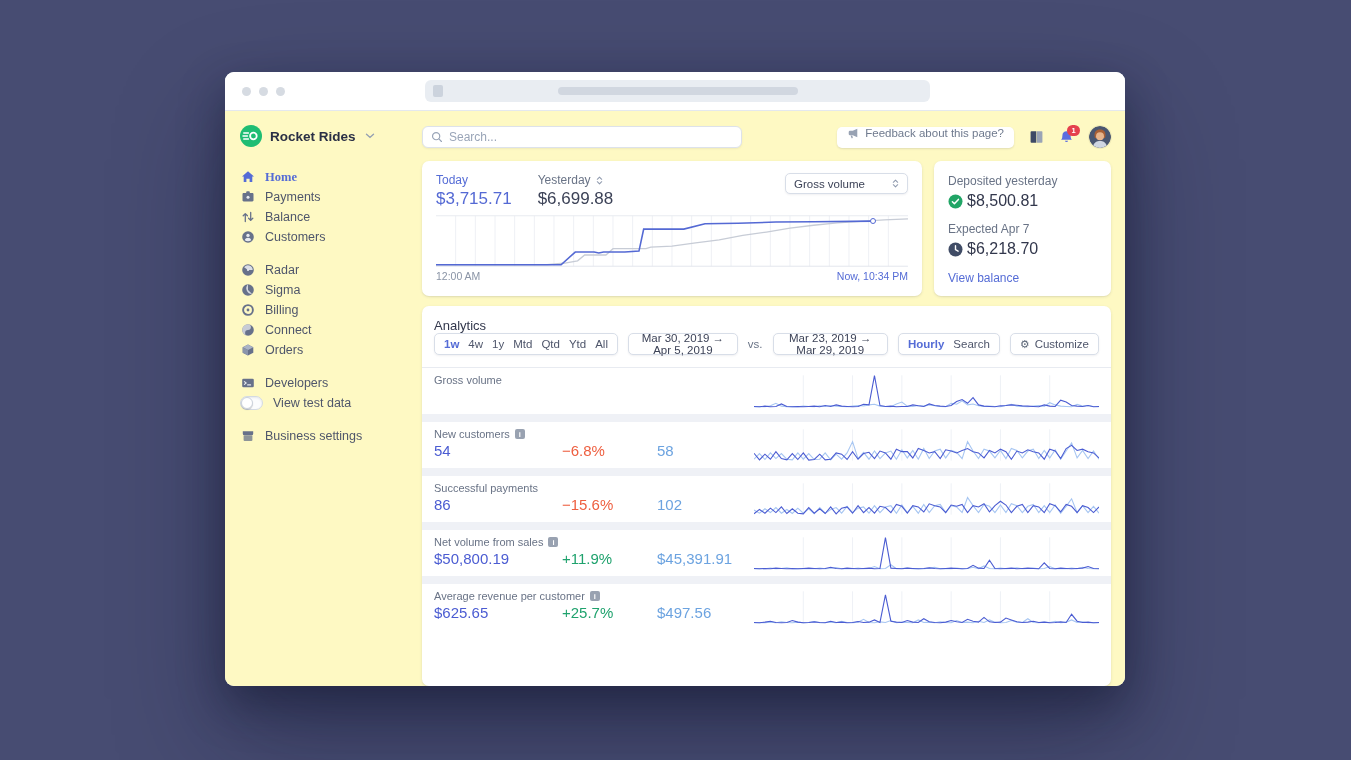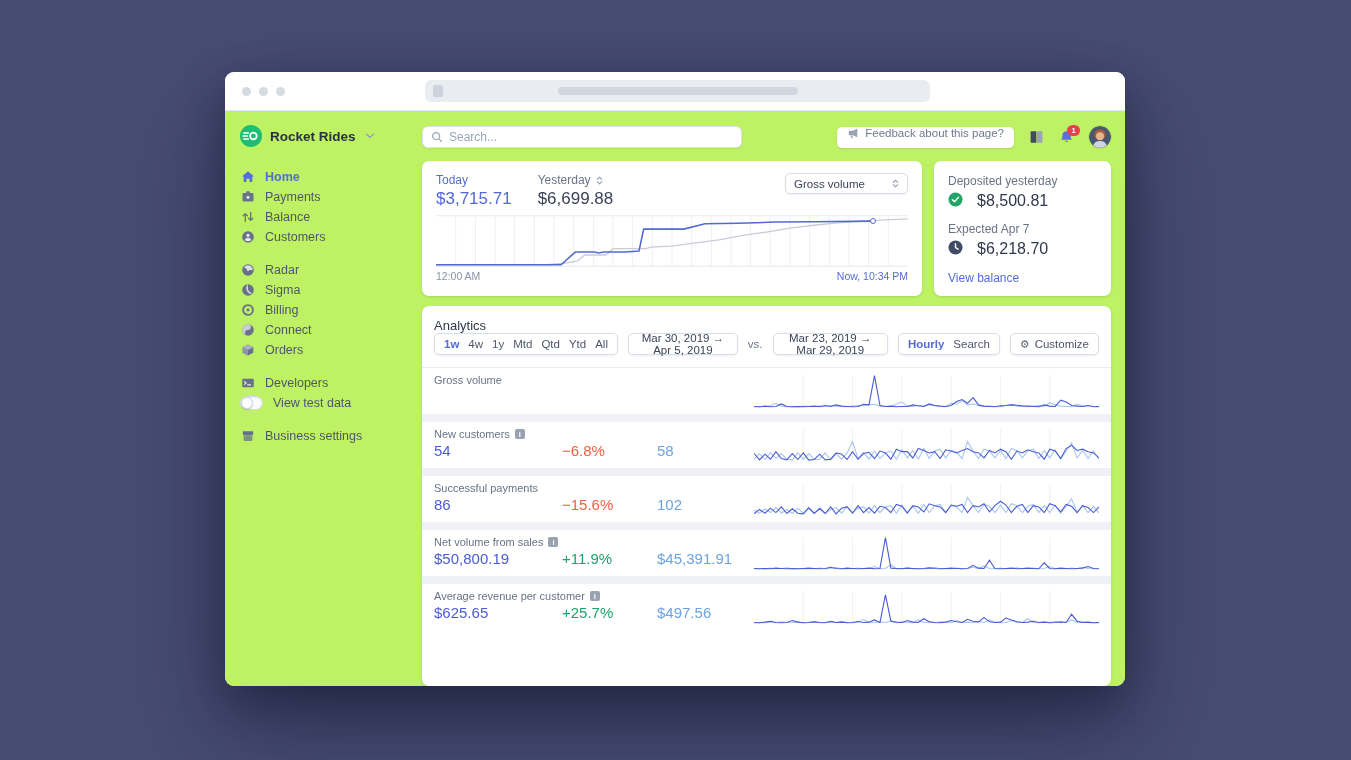--- a/index.html
+++ b/index.html
@@ -8,32 +8,32 @@
   .window{position:absolute;left:225px;top:72px;width:900px;height:614px;border-radius:9px;background:#e7eaef;
           box-shadow:0 18px 45px rgba(14,17,42,.45),0 50px 110px rgba(14,17,42,.35);}
   
   .chrome{position:relative;height:38px;background:#fff;border-radius:9px 9px 0 0;border-bottom:1px solid #e4e8ee;}
   .dots{position:absolute;left:17px;top:15px;display:flex;gap:8px;}
   .dot{width:9px;height:9px;border-radius:50%;background:#d6dbe2;display:block;}
   .urlbar{position:absolute;left:200px;top:8px;width:505px;height:22px;background:#e9edf2;border-radius:6px;}
   .favicon-ph{position:absolute;left:8px;top:5px;width:10px;height:12px;border-radius:2px;background:#ccd3dd;}
   .url-ph{position:absolute;left:50%;top:7px;transform:translateX(-50%);width:240px;height:8px;border-radius:4px;background:#d1d7e0;}
   
-  .app{position:absolute;top:39px;left:0;right:0;bottom:0;border-radius:0 0 9px 9px;overflow:hidden;background:#bef264;}
+  .app{position:absolute;top:39px;left:0;right:0;bottom:0;border-radius:0 0 9px 9px;overflow:hidden;background:#fef9c3;}
   
   .sidebar{position:absolute;left:0;top:0;bottom:0;width:196px;padding:14px 0 0 15px;box-sizing:border-box;}
   .brand{display:flex;align-items:center;gap:8px;cursor:pointer;}
   .brand .logo{width:22px;height:22px;display:block;}
   .brand .logo svg{width:22px;height:22px;display:block;}
   .brand-name{font-size:13.5px;font-weight:bold;color:#2a2f45;}
   .brand .chev{width:10px;height:6px;margin-left:1px;}
   nav{margin-top:20px;}
   .navgroup{margin-bottom:13px;}
   .navitem{display:flex;align-items:center;gap:10px;height:20px;font-size:12.5px;color:#4f566b;cursor:pointer;}
-  .navitem.active{color:#556cd6;font-weight:bold;}
+  .navitem.active{color:#556cd6;font-weight:bold;font-family:Liberation Serif, serif;}
   .nicon{width:15px;height:14px;display:flex;align-items:center;justify-content:center;color:#67718a;flex:none;}
   .navitem.active .nicon{color:#556cd6;}
   .nicon svg{width:14px;height:14px;display:block;}
   .nicon.toggle{width:21px;height:12px;border-radius:7px;background:#fbfcfd;border:1px solid #d4dae2;box-shadow:inset 0 1px 2px rgba(60,66,87,.10);position:relative;}
   .knob{position:absolute;left:0px;top:0px;width:10px;height:10px;border-radius:50%;background:#fff;border:1px solid #ccd3dd;box-shadow:0 1px 1px rgba(0,0,0,.18);}
   
   .main{position:absolute;left:196px;top:0;right:0;bottom:0;padding:15px 14px 0 1px;box-sizing:border-box;}
   .toprow{display:flex;align-items:center;height:22px;}
   .search{width:320px;height:22px;display:flex;align-items:center;background:#fff;border:1px solid #dde2ea;border-radius:6px;box-sizing:border-box;box-shadow:0 1px 2px rgba(60,66,87,.08);justify-content:flex-end;}
   .search svg{width:12px;height:12px;margin:0 6px 0 8px;flex:none;}
@@ -65,21 +65,21 @@
   .select span{flex:1;}
   .select .updown{width:7px;height:9px;}
   .ov-chart{position:relative;margin-top:6px;height:52px;}
   .ovsvg{position:absolute;inset:0;width:100%;height:100%;}
   .ovdot{position:absolute;width:6px;height:6px;border-radius:50%;background:#fff;border:1.5px solid #5469d4;box-sizing:border-box;}
   .ov-axis{display:flex;justify-content:space-between;font-size:10.5px;color:#8a94a6;margin-top:3px;}
   .ov-axis .now{color:#556cd6;}
   .deposit{flex:1;height:135px;box-sizing:border-box;padding:13px 14px;}
   .dp-label{font-size:12px;color:#697386;}
   .dp-label.m{margin-top:12px;}
-  .dp-row{display:flex;gap:14px;margin-top:4px;}
+  .dp-row{display:flex;align-items:center;gap:4px;margin-top:4px;}
   .dp-row svg{width:15px;height:15px;flex:none;}
   .dp-val{font-size:16px;color:#32374c;}
   .dp-link{display:block;margin-top:13px;font-size:12px;color:#556cd6;cursor:pointer;text-decoration:none;}
   
   .analytics{margin-top:10px;height:380px;box-sizing:border-box;padding-top:12px;overflow:hidden;}
   .an-title{padding:0 12px;font-size:13px;color:#32374c;}
   .an-controls{display:flex;align-items:center;gap:10px;padding:0 12px;}
   .seg,.datebtn,.customize{background:#fff;border:1px solid #d8dee8;border-radius:5px;height:22px;box-sizing:border-box;
        display:flex;align-items:center;font:11.5px "Liberation Sans","DejaVu Sans",sans-serif;color:#4f566b;
        box-shadow:0 1px 2px rgba(60,66,87,.08);padding:0 9px;}

